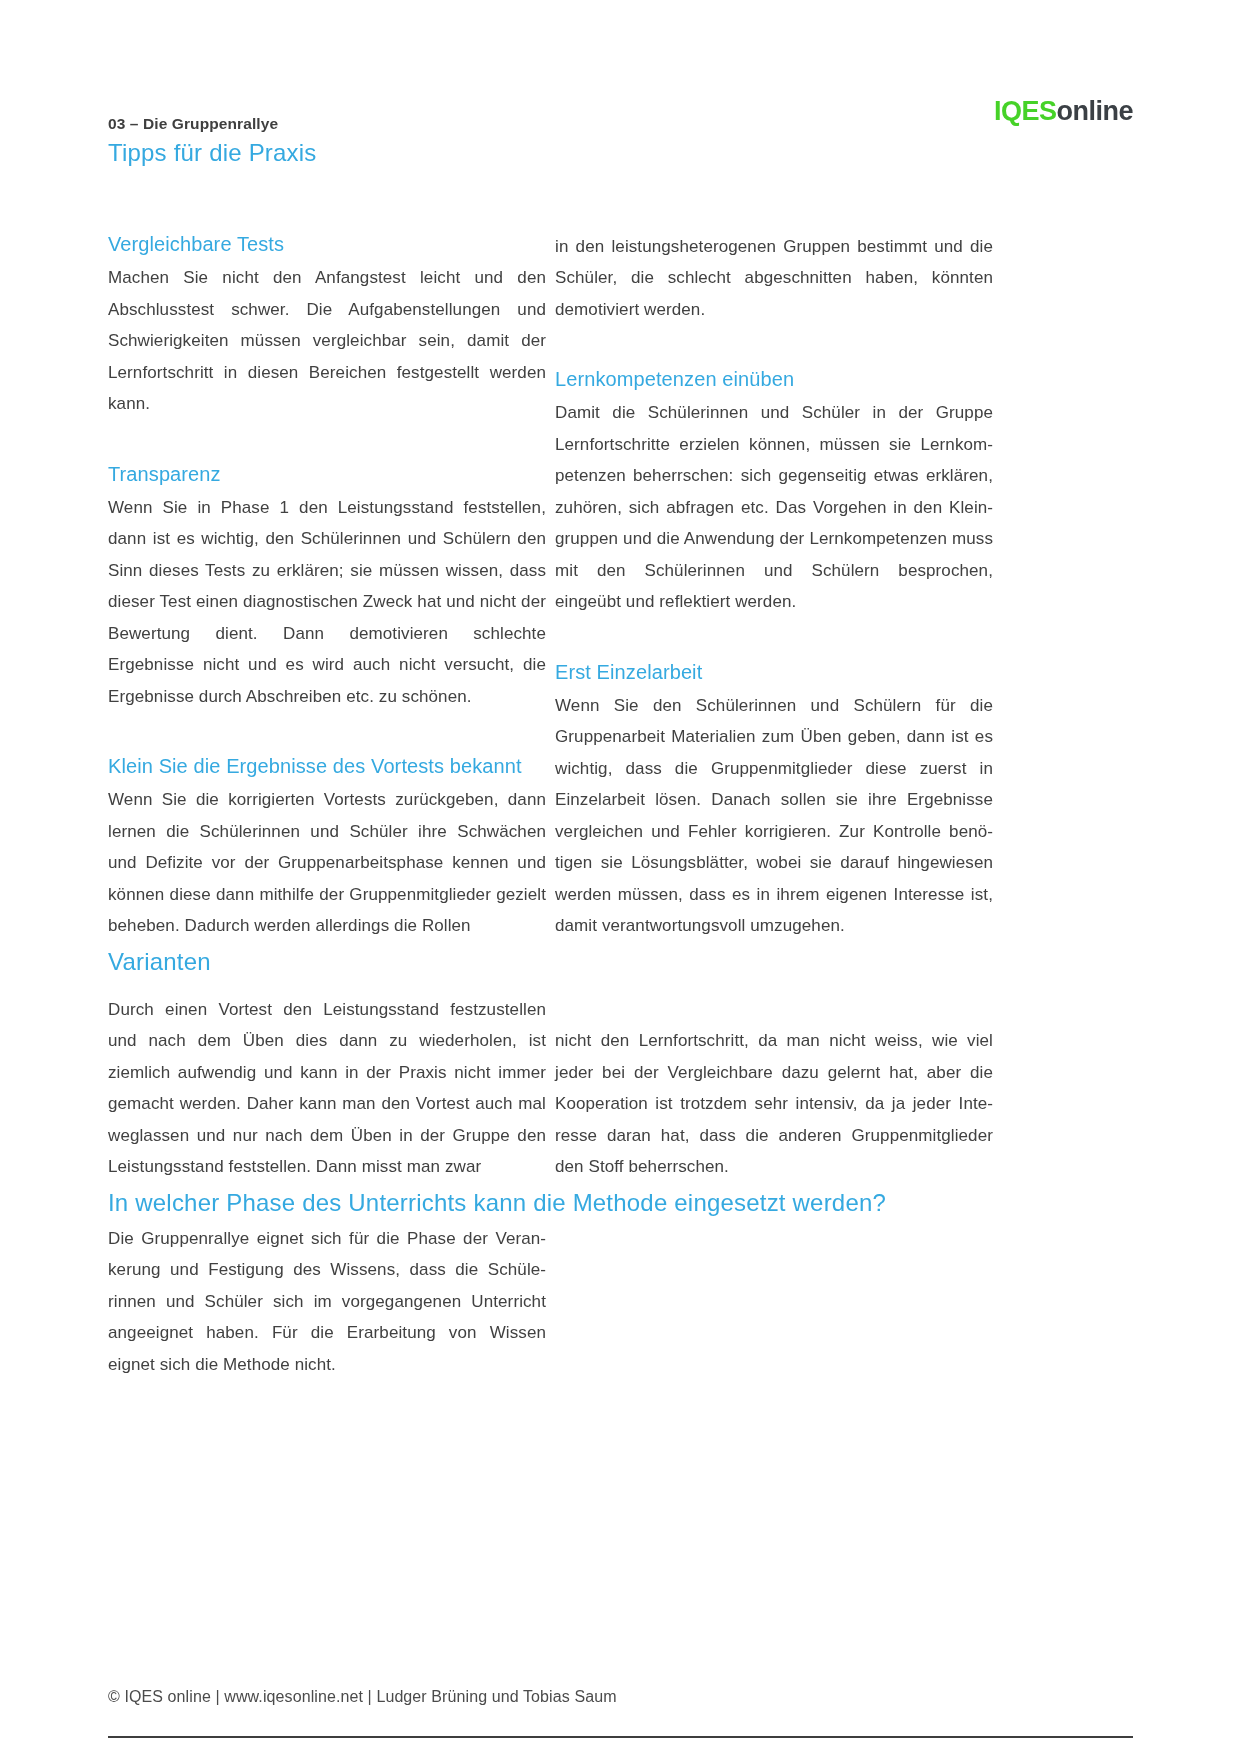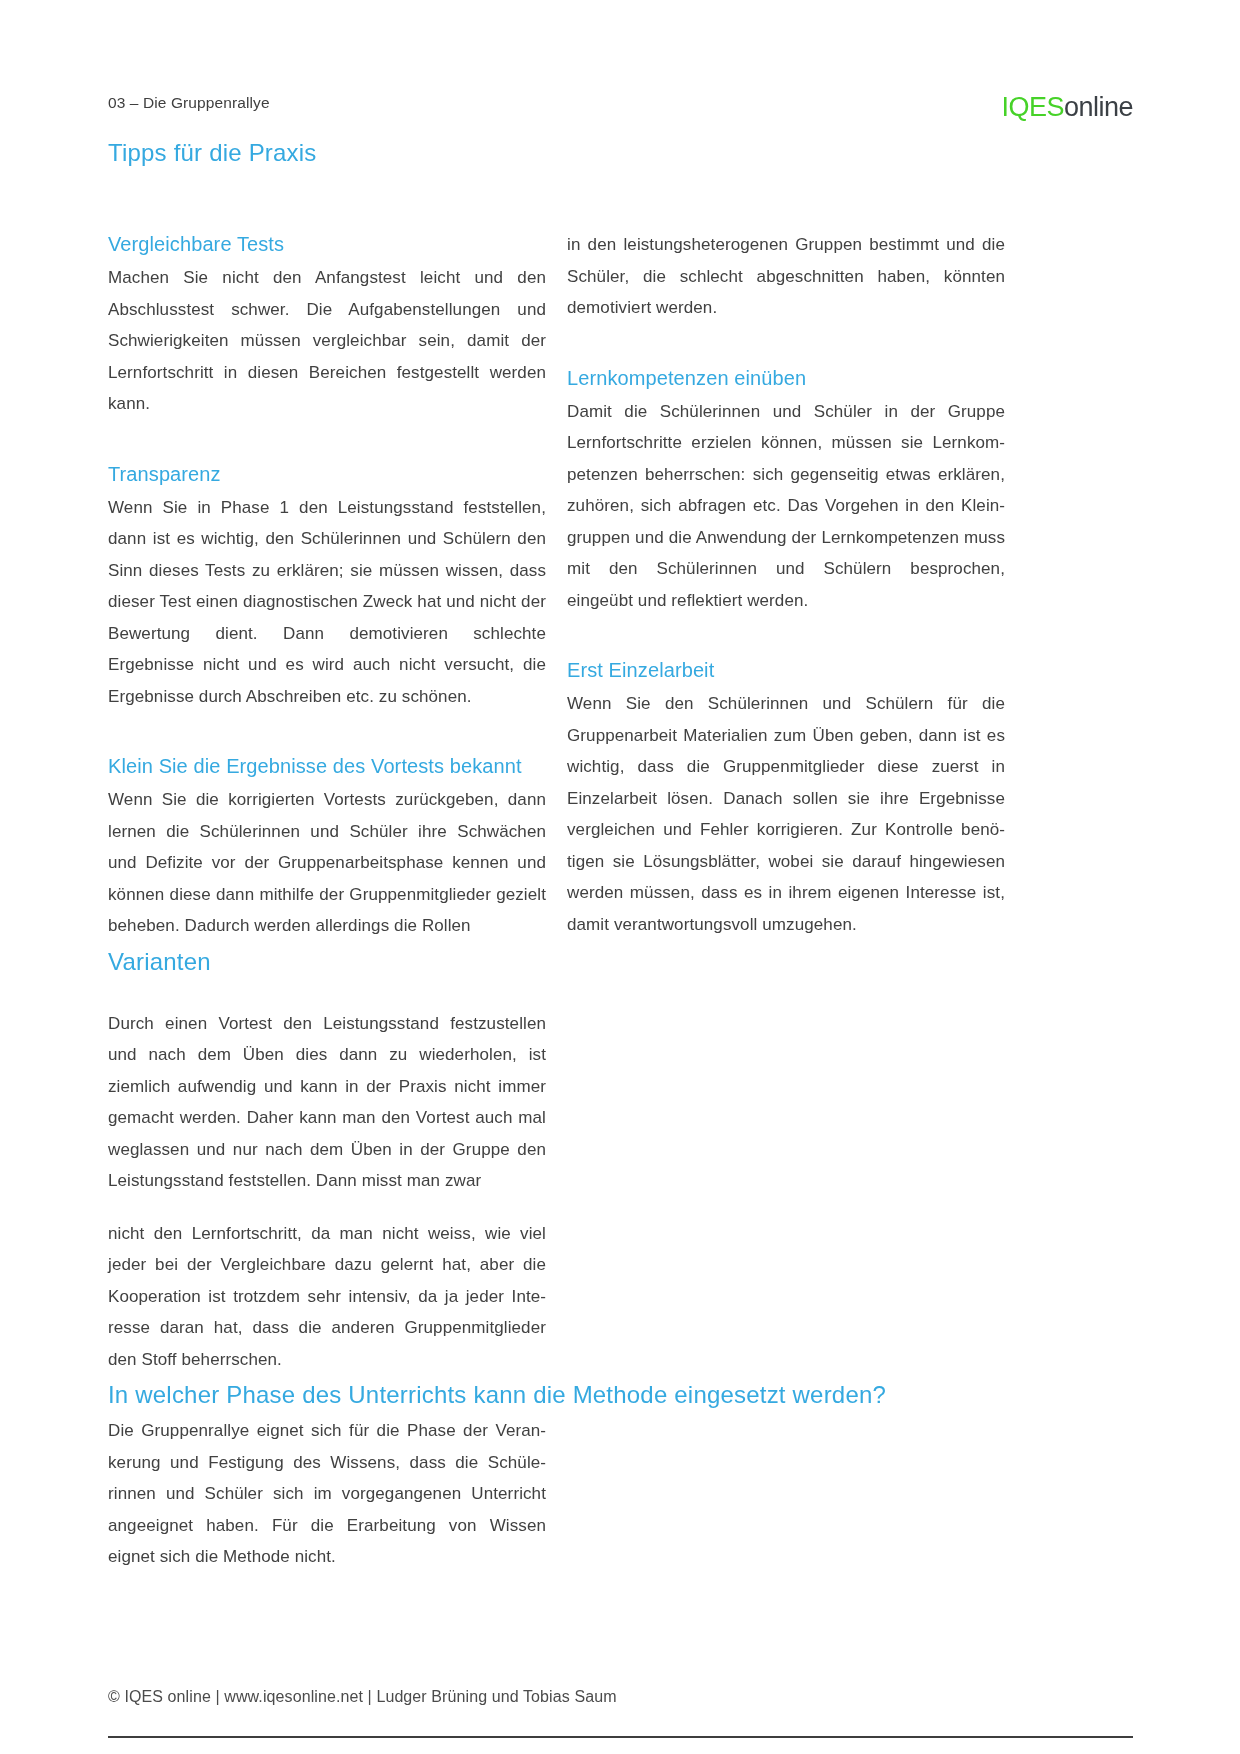--- a/index.html
+++ b/index.html
@@ -10,21 +10,21 @@
   }
   html,body{margin:0;padding:0;background:#e8e8e8;}
   .page{
     width:1240px;height:1754px;background:#ffffff;position:relative;
     margin:0 auto;overflow:hidden;
     font-family:"Liberation Sans","DejaVu Sans",sans-serif;
     color:var(--text);
   }
   .content{position:absolute;left:108px;top:85px;width:1025px;}
   
-  .header{display:flex;justify-content:space-between;align-items:flex-start;height:48px;}
+  .header{display:flex;justify-content:space-between;align-items:flex-end;height:48px;font-weight:bold;}
   .doc-title{font-size:15.5px;color:#3f3f3f;margin-top:9px;letter-spacing:.1px;}
   .logo{font-size:27px;line-height:44px;letter-spacing:-.5px;white-space:nowrap;}
   .logo .iqes{color:var(--logo-green);}
   .logo .online{color:var(--logo-dark);}
   
   h1.big{
     font-size:24px;line-height:40px;font-weight:400;color:var(--accent);
     margin:0;letter-spacing:.2px;
   }
   .main-title{margin-top:49px;}
@@ -32,25 +32,25 @@
     font-size:20px;line-height:30px;font-weight:400;color:var(--accent);
     margin:39px 0 3px 0;letter-spacing:.1px;
   }
   h3.sub.first{margin-top:0;}
   
   p.body{
     font-size:17px;line-height:31.5px;margin:0;text-align:justify;
     color:var(--text);letter-spacing:.1px;
   }
   
-  .cols{display:flex;gap:21px;}
+  .cols{display:flex;gap:9px;align-items:flex-end;}
   .cols-tipps{margin-top:56px;}
   .col{width:438px;}
   .varianten-title{margin-top:44px;}
-  .cols-varianten{margin-top:26px;flex-direction:column;}
+  .cols-varianten{margin-top:12px;}
   .phase-title{margin-top:50px;max-width:990px;}
   .phase-para{margin-top:10px;width:438px;}
   
   .footer-text{
     position:absolute;left:108px;top:1688px;width:1025px;
     font-size:16px;color:#4b4b4b;letter-spacing:.1px;
   }
   .footer-rule{
     position:absolute;left:108px;top:1736px;width:1025px;height:2px;
     background:#3e3e3e;

